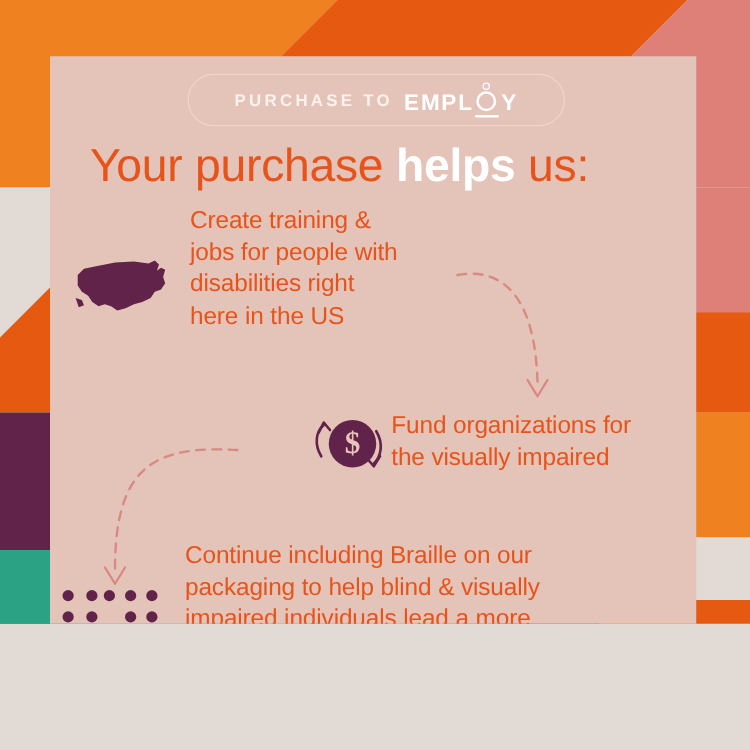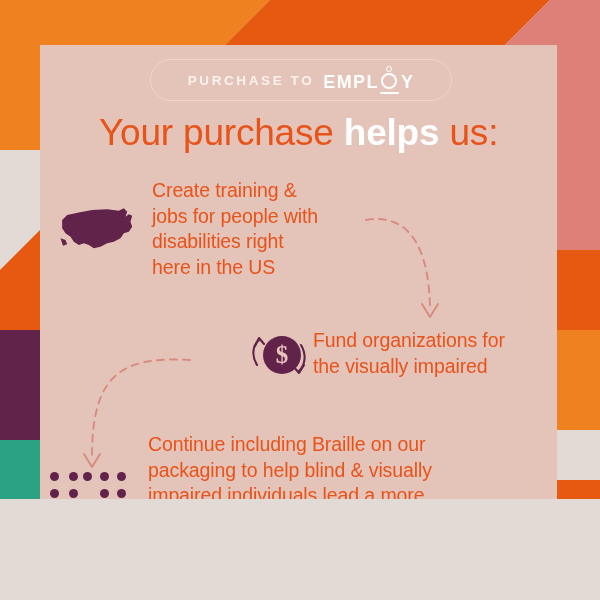--- a/index.html
+++ b/index.html
@@ -36,30 +36,29 @@
   .brand .oglyph{position:relative;display:inline-block;width:22px;height:26px;}
   .oglyph .head{position:absolute;left:7.5px;top:-1px;width:6px;height:6px;border:1.7px solid #fff;border-radius:50%;box-sizing:border-box;}
   .oglyph .body{position:absolute;left:2.5px;top:6px;width:16px;height:16px;border:2.6px solid #fff;border-radius:50%;box-sizing:border-box;}
   .oglyph .base{position:absolute;left:1px;top:24.5px;width:19px;height:2.2px;background:#fff;border-radius:2px;}
 
   
   .headline{
     position:absolute;left:72px;top:112px;
     font-size:37px;font-weight:400;color:#E8531A;white-space:nowrap;
     letter-spacing:-0.2px;
-    margin-left:27px;
   }
   .headline .hl{color:#FFFFFF;font-weight:700;}
 
   
   .body-text{
     position:absolute;color:#E8531A;font-size:19.5px;line-height:25.5px;
     font-weight:400;letter-spacing:-0.1px;white-space:pre-line;
   }
-  #block1{left:152px;top:178px;}
+  #block1{left:152px;top:164px;}
   #block2{left:313px;top:328px;}
   #block3{left:148px;top:432px;}
 
   
   .usmap{position:absolute;left:58px;top:205px;width:85px;height:50px;}
 
   
   .coin-wrap{position:absolute;left:247px;top:331px;width:62px;height:50px;}
   .coin{position:absolute;left:16px;top:5px;width:38px;height:38px;border-radius:50%;background:#62234A;}
   .coin .sym{

